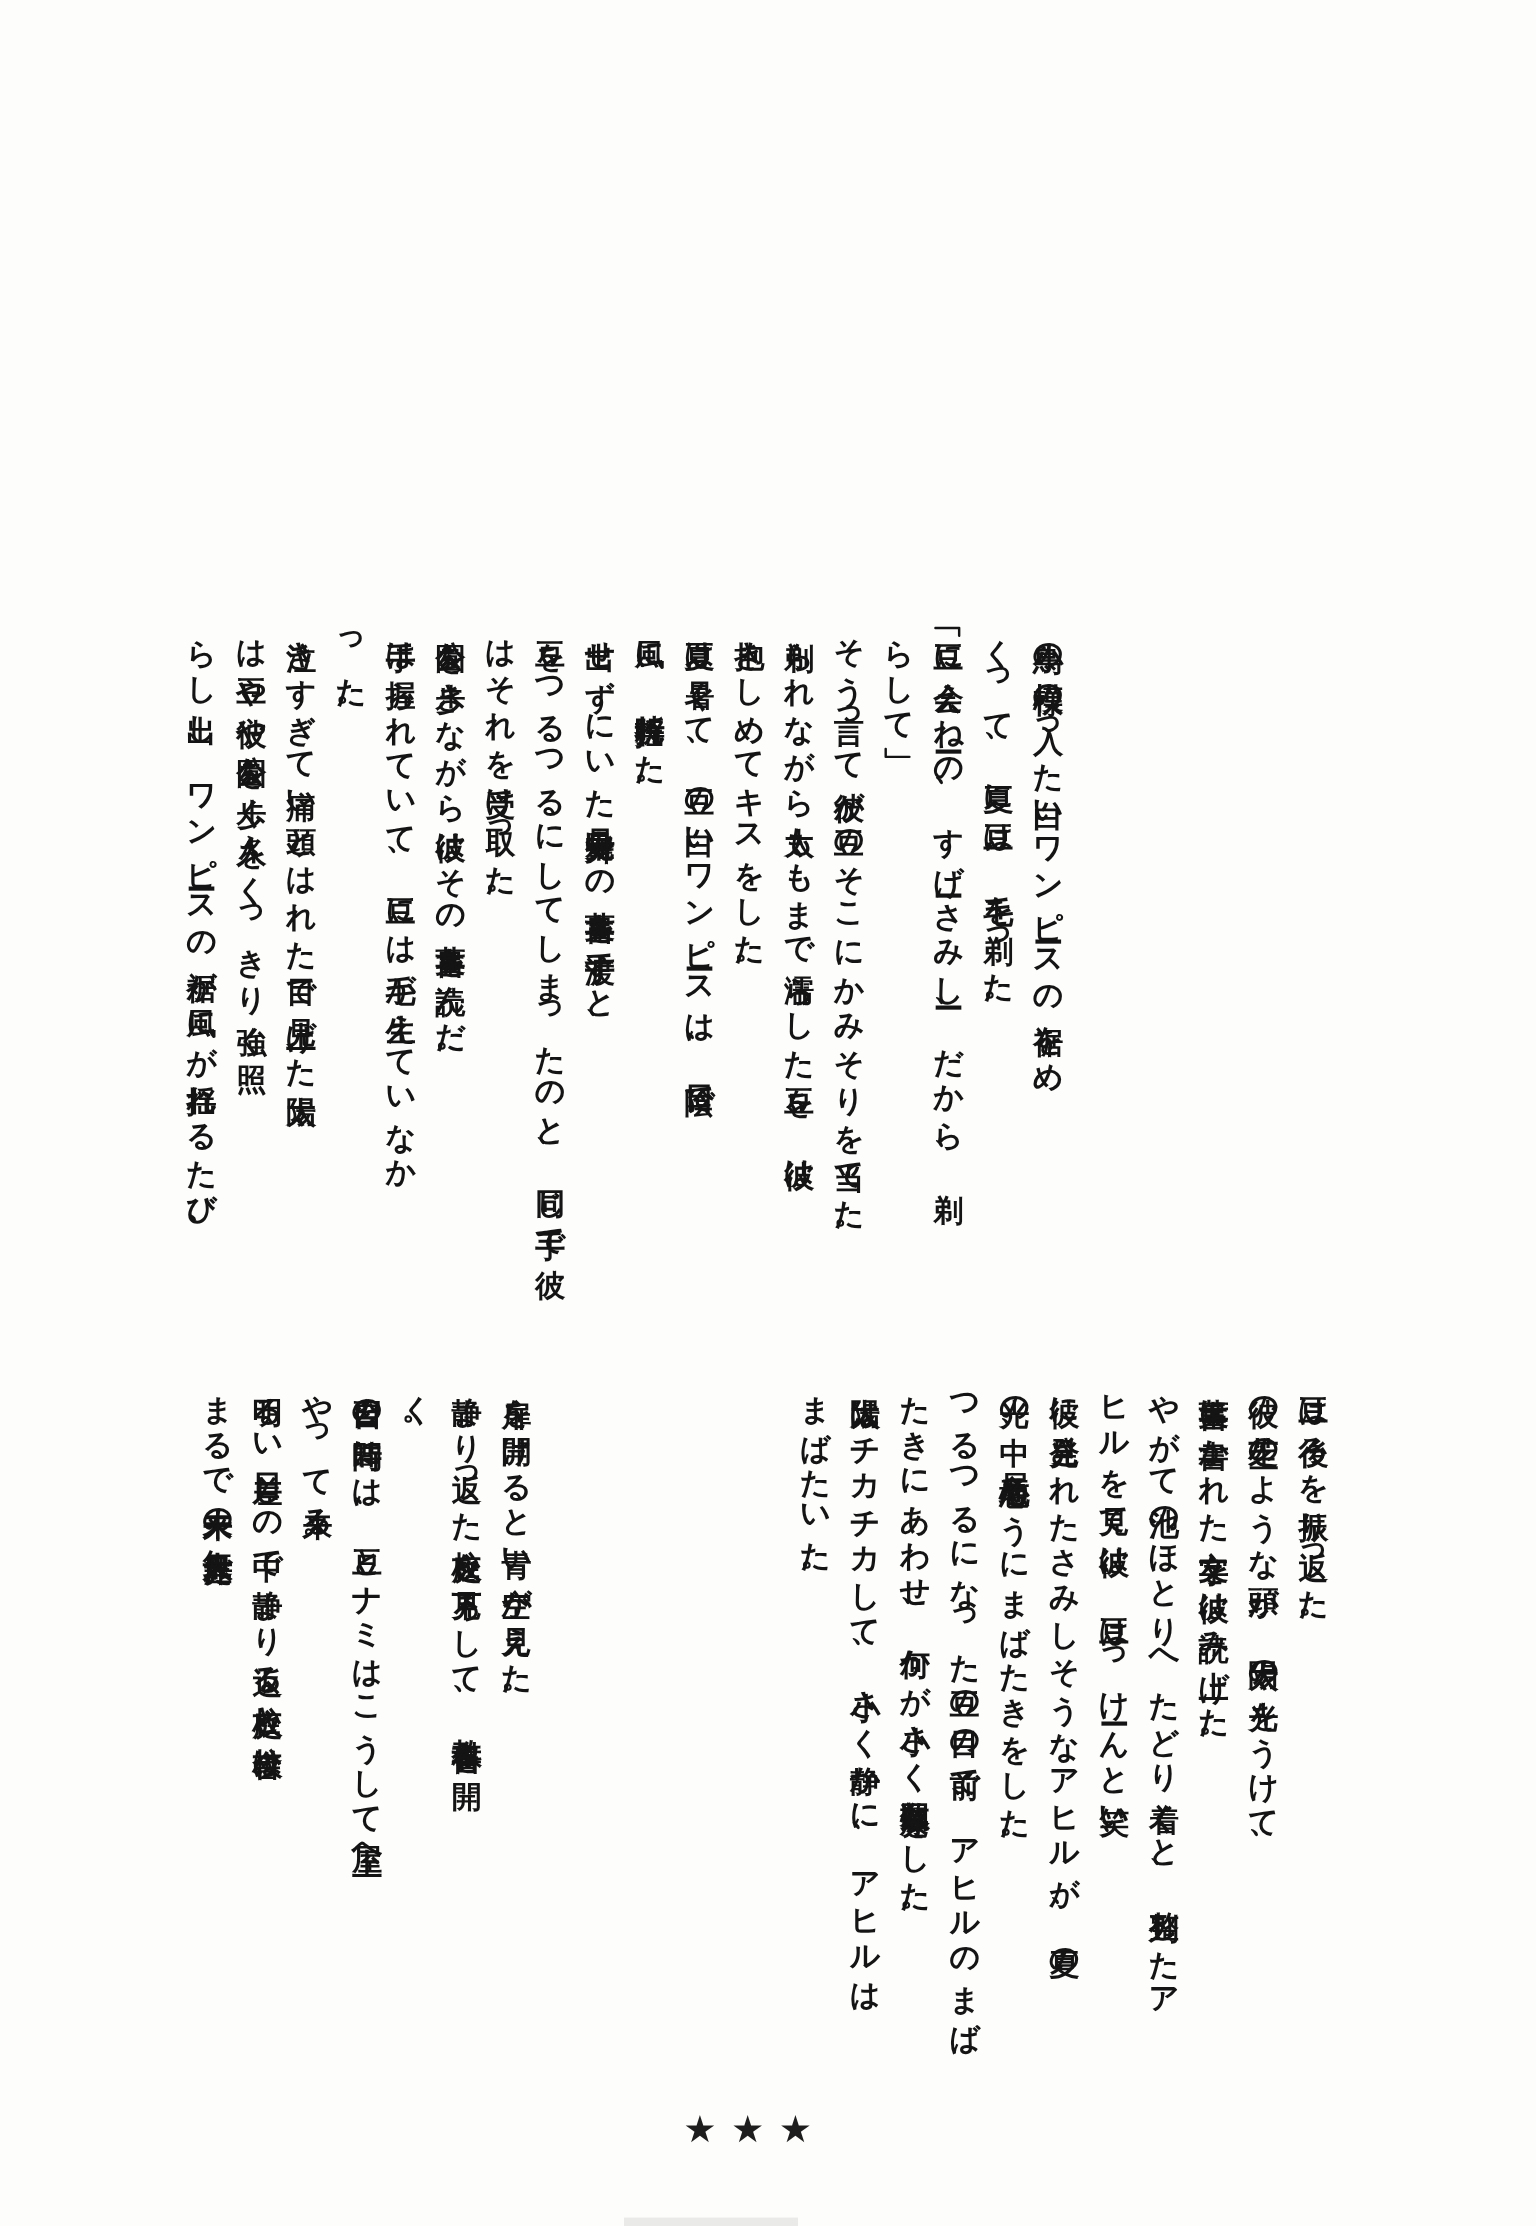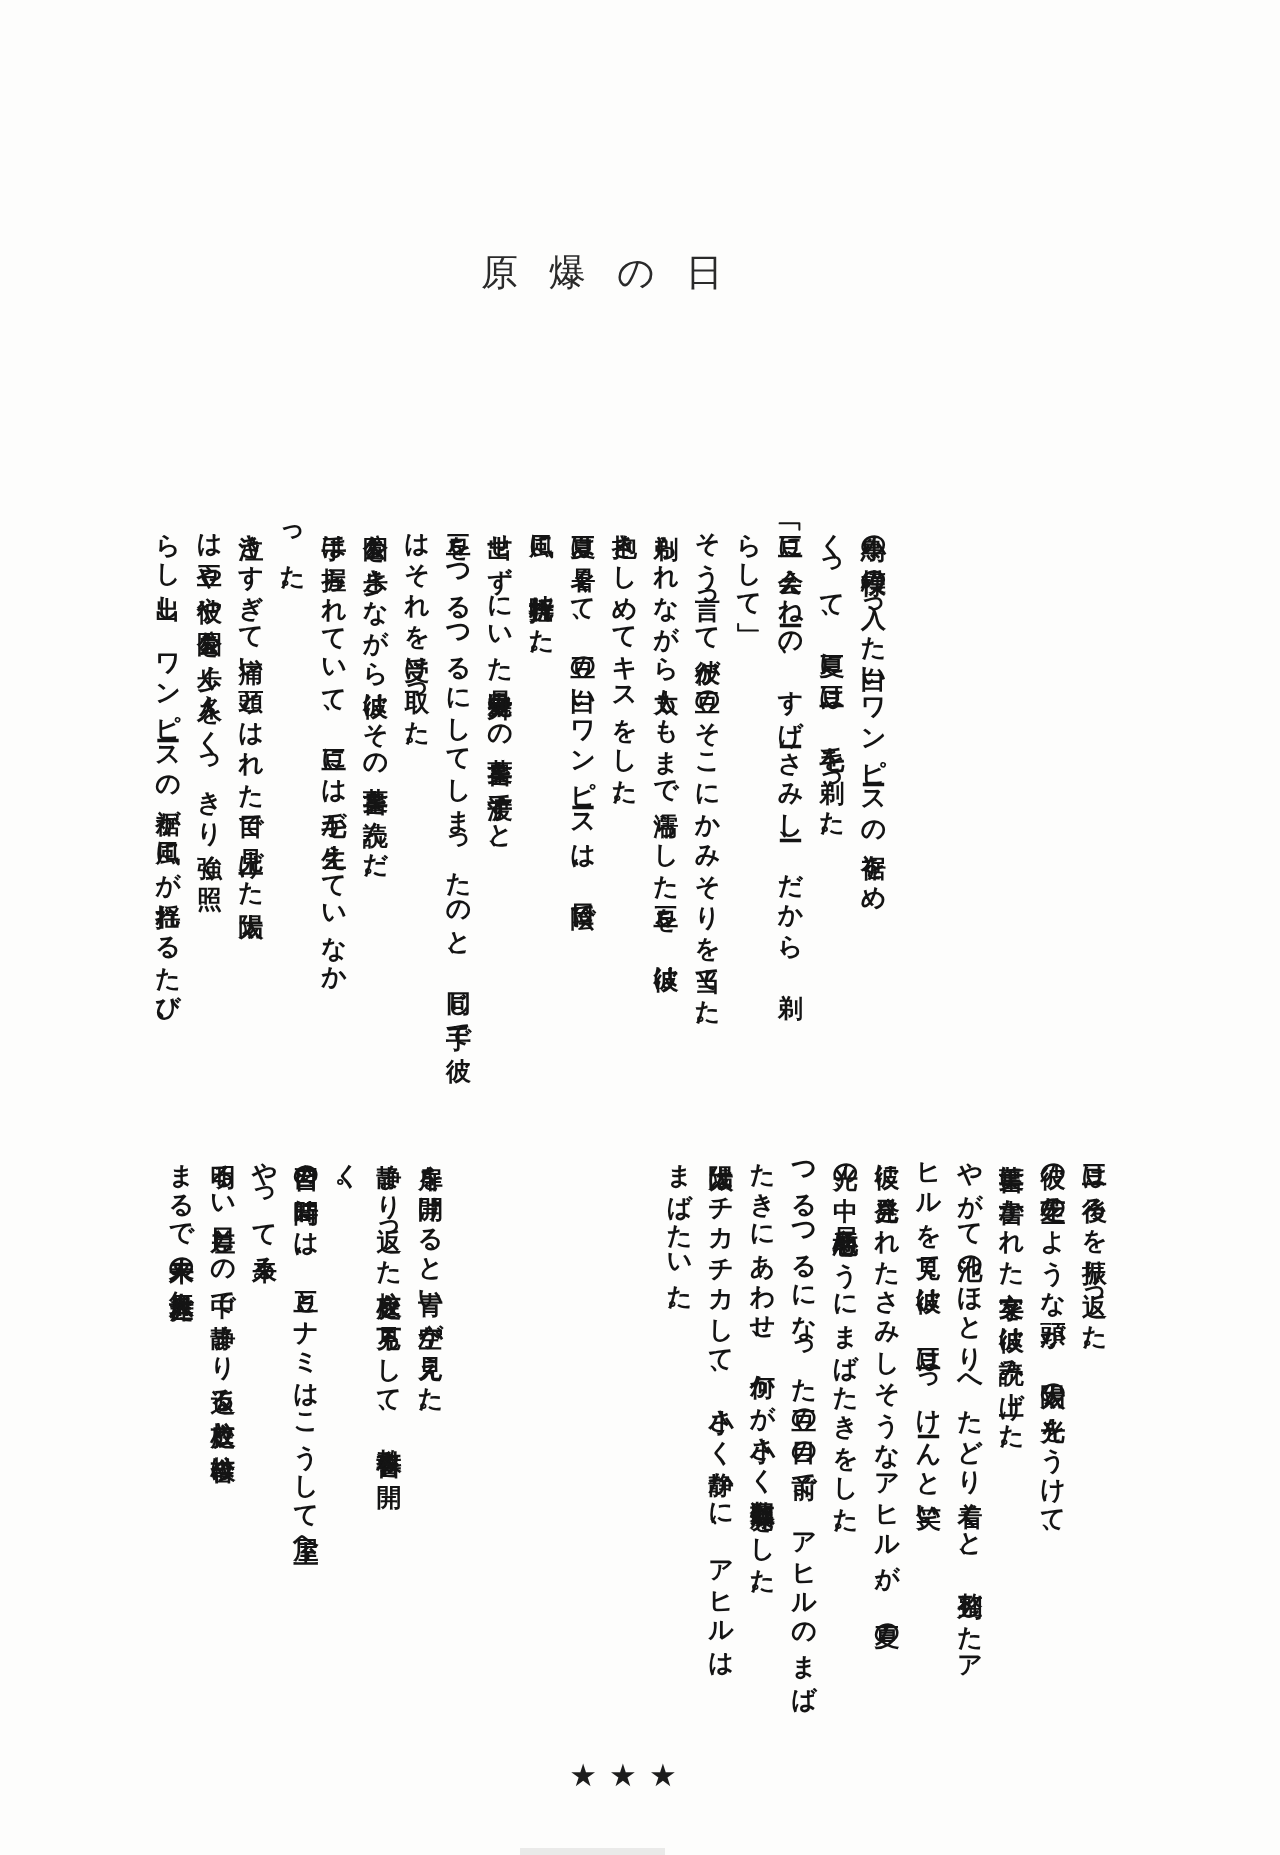--- a/index.html
+++ b/index.html
@@ -78,21 +78,20 @@
     height: 7px;
     background: #dadad8;
     opacity: 0.55;
   }
 </style>
 </head>
 <body>
 
 <div class="page">
 
-  <h1 class="title">原爆の日</h1>
 
   <section class="tblock block1">
       <div class="vline">小鳥の模様の入った白いワンピースの裾をめ</div>
       <div class="vline">くって、夏に豆は、毛を剃った。</div>
       <div class="vline">「豆に会えねーの、すげーさみしー、だから、剃</div>
       <div class="vline">らして」</div>
       <div class="vline">そう言って彼が豆のそこにかみそりを当てた。</div>
       <div class="vline">剃られながら太ももまで濡らした豆を、彼は</div>
       <div class="vline">抱きしめてキスをした。</div>
       <div class="vline">夏は暑くて、豆の白いワンピースは、日陰で、</div>

